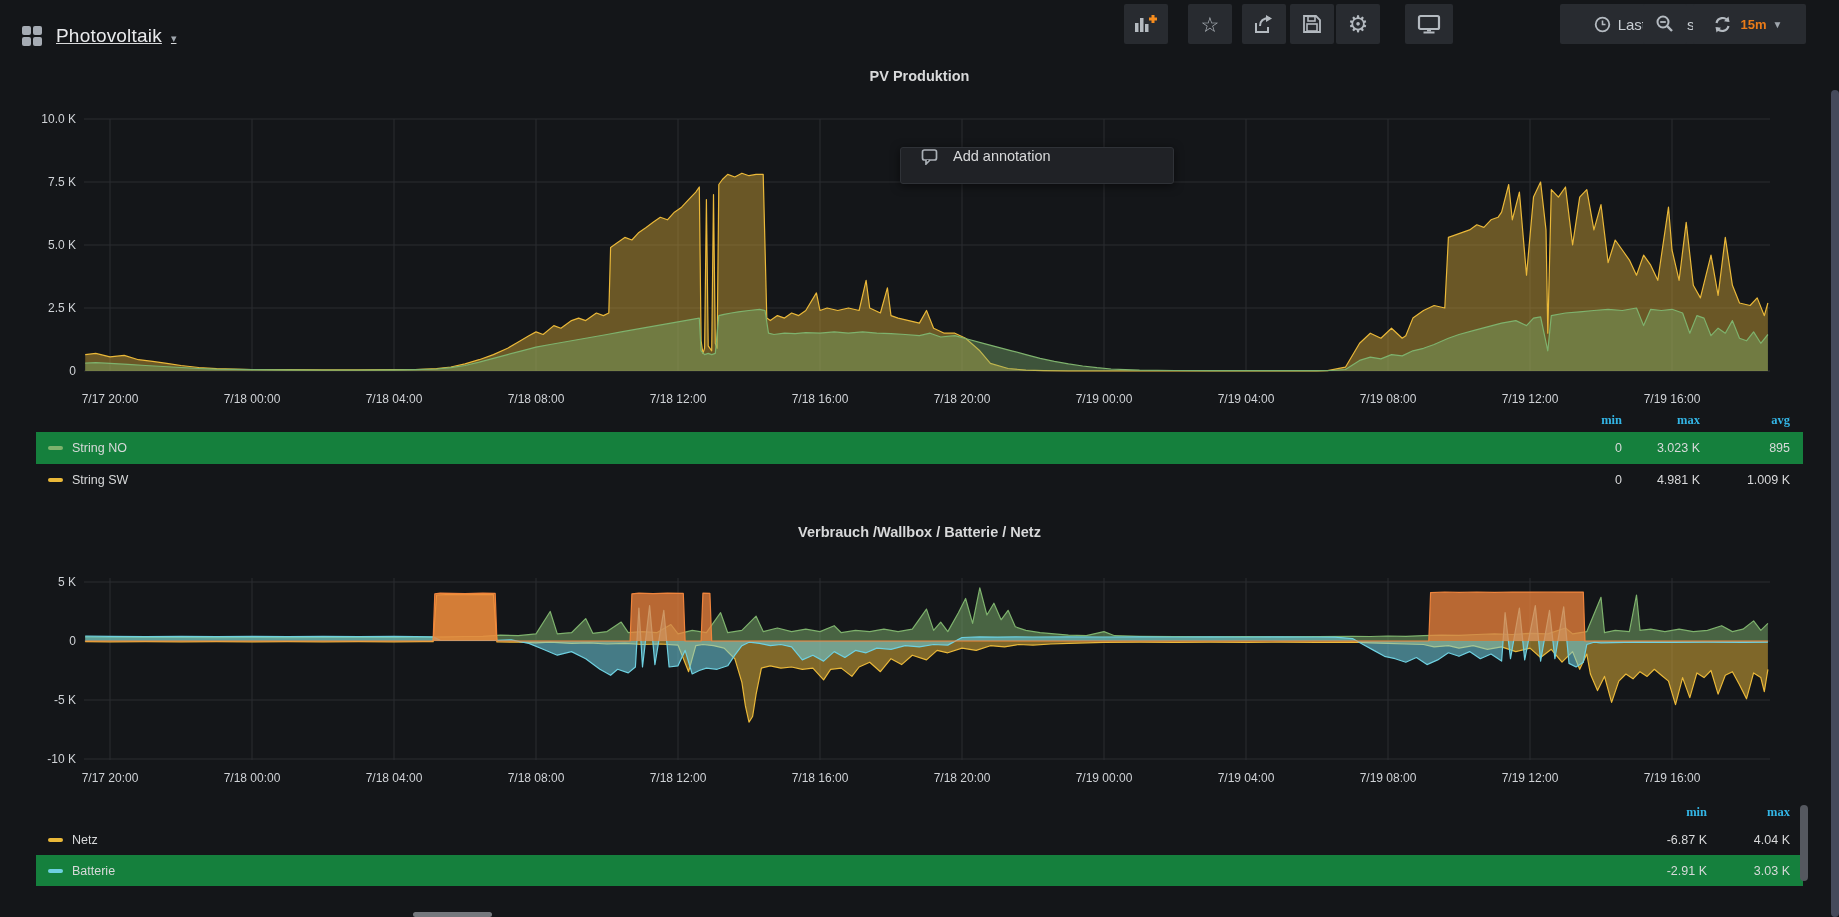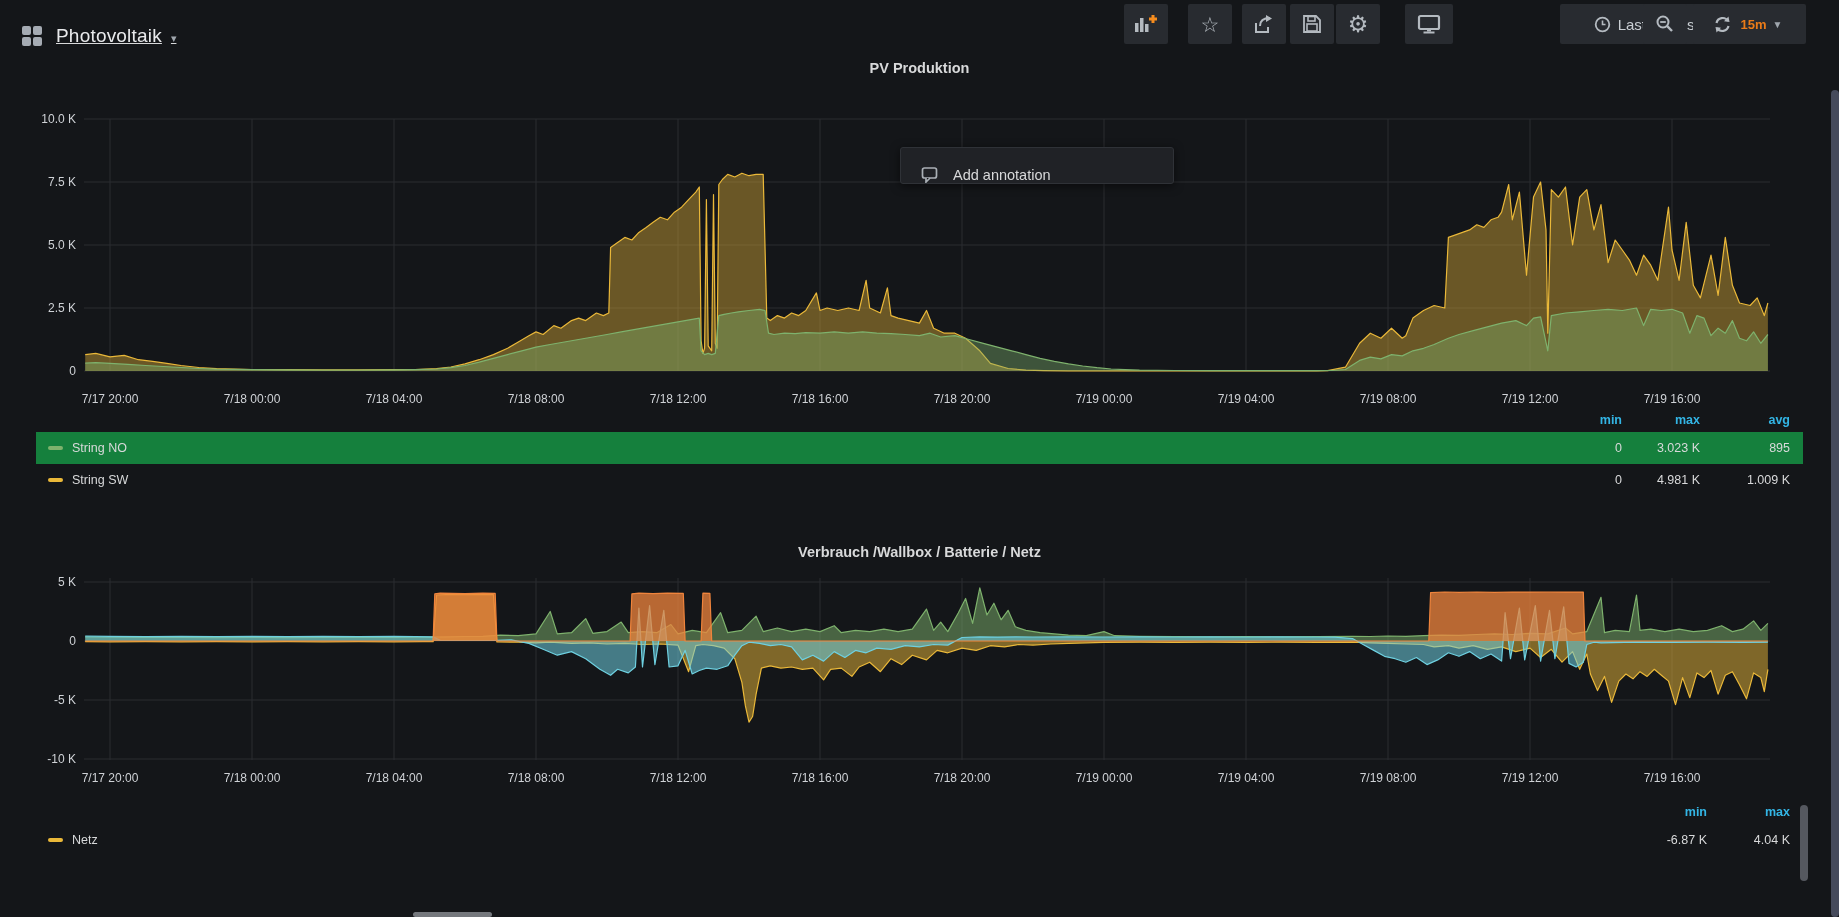--- a/index.html
+++ b/index.html
@@ -27,40 +27,40 @@
   .tr-text { font-size:15px; color:#c9ced3; margin:0 8px 0 7px; }
   .refresh-text { font-size:13px; font-weight:700; color:#eb7b18; margin:0 6px 0 9px; }
   .dd-caret { font-size:10px; color:#9fa6ad; margin-right:4px; }
   
   .panel-title { position:absolute; left:0; width:1839px; text-align:center;
     font-size:14.5px; font-weight:700; color:#d8d9da; }
   
   #charts { position:absolute; left:0; top:0; }
   
   .legend { position:absolute; left:0; width:1839px; font-size:12.5px; }
-  .legend-header { display:flex; align-items:center; height:24px; margin:0 36px; padding-left:12px; }
+  .legend-header { display:flex; align-items:center; height:24px; margin:0 36px; padding-left:12px;font-family:Liberation Serif, serif; }
   .legend-row { display:flex; align-items:center; margin:0 36px; padding-left:12px; }
   .legend-row.striped { background:#15803d; }
   .lg1 .legend-row { height:32px; }
   .lg2 .legend-row { height:31px; }
   .swatch { width:15px; height:4px; border-radius:2px; margin-right:9px; flex:0 0 auto; }
   .series-label { color:#d8d9da; cursor:pointer; }
   .cols { display:flex; margin-left:auto; }
   .col { text-align:right; color:#d8d9da; }
   .col.hdr { color:#33b5e5; font-weight:700; cursor:pointer; }
   .lg1 .c0 { width:90px; } .lg1 .c1 { width:78px; } .lg1 .c2 { width:90px; }
   .lg2 .c0 { width:100px; } .lg2 .c1 { width:83px; }
   .lg1 .cols { margin-right:13px; }  
   .lg2 .cols { margin-right:13px; }
   
   .annotation-pop {
     position:absolute; left:900px; top:147px; width:274px; height:37px;
     background:#202226; border:1px solid #2f3237; border-radius:3px;
     box-shadow:0 2px 10px rgba(0,0,0,.55);
-    display:flex; align-items:flex-end; padding-left:20px; cursor:pointer;
+    display:flex; align-items:flex-start; padding-left:20px; cursor:pointer;
   }
   .annotation-pop .lbl { font-size:14.5px; color:#d8d9da; margin-left:15px; }
   
   .v-scroll-page { position:absolute; left:1831px; top:90px; width:8px; height:827px; background:#454a5b; border-radius:4px; }
   .v-scroll-legend { position:absolute; left:1800px; top:805px; width:8px; height:76px; background:#55585f; border-radius:4px; }
   .h-scroll { position:absolute; left:413px; top:912px; width:79px; height:5px; background:#75787d; border-radius:3px; }
 </style>
 </head>
 <body>
 
@@ -132,22 +132,22 @@
         <path d="M15.5 1.5 L16.5 7 L11 6.2 Z" fill="#b4bac0"></path>
         <path d="M15.5 11 A6.3 6.3 0 0 1 4 13" stroke="#b4bac0" stroke-width="2.2" fill="none"></path>
         <path d="M3.5 17.5 L2.5 12 L8 12.8 Z" fill="#b4bac0"></path>
       </svg>
       <span class="refresh-text">15m</span>
       <span class="dd-caret">▼</span>
     </div>
   </div>
 </div>
 
-<div class="panel-title" style="top:60px;text-align:center;">PV Produktion</div>
-<div class="panel-title" style="top:544px;">Verbrauch /Wallbox / Batterie / Netz</div>
+<div class="panel-title" style="top:68px;text-align:center;">PV Produktion</div>
+<div class="panel-title" style="top:524px;">Verbrauch /Wallbox / Batterie / Netz</div>
 
 <svg id="charts" width="1839" height="917">
     <line x1="84" y1="371" x2="1770" y2="371" stroke="#2a2c31" stroke-width="1"></line>
     <text x="76" y="375" text-anchor="end" fill="#cfd2d6" font-size="12">0</text>
     <line x1="84" y1="308" x2="1770" y2="308" stroke="#2a2c31" stroke-width="1"></line>
     <text x="76" y="312" text-anchor="end" fill="#cfd2d6" font-size="12">2.5 K</text>
     <line x1="84" y1="245" x2="1770" y2="245" stroke="#2a2c31" stroke-width="1"></line>
     <text x="76" y="249" text-anchor="end" fill="#cfd2d6" font-size="12">5.0 K</text>
     <line x1="84" y1="182" x2="1770" y2="182" stroke="#2a2c31" stroke-width="1"></line>
     <text x="76" y="186" text-anchor="end" fill="#cfd2d6" font-size="12">7.5 K</text>
@@ -259,20 +259,28 @@
       </div>
     </div>
     <div class="legend-row">
       <span class="swatch" style="background: rgb(234, 184, 57);"></span>
       <span class="series-label">Netz</span>
       <div class="cols">
         <div class="col c0">-6.87 K</div>
         <div class="col c1">4.04 K</div>
       </div>
     </div>
+    <div class="legend-row striped">
+      <span class="swatch" style="background: rgb(110, 208, 224);"></span>
+      <span class="series-label">Batterie</span>
+      <div class="cols">
+        <div class="col c0">-2.91 K</div>
+        <div class="col c1">3.03 K</div>
+      </div>
+    </div>
   </div>
 
 <div class="annotation-pop">
   <svg width="17" height="17" viewBox="0 0 17 17">
     <rect x="1.5" y="2" width="14" height="10" rx="2" stroke="#aab0b6" stroke-width="1.7" fill="none"></rect>
     <path d="M5 12 L5 16 L9 12" fill="#141619" stroke="#aab0b6" stroke-width="1.7"></path>
   </svg>
   <span class="lbl">Add annotation</span>
 </div>
 

